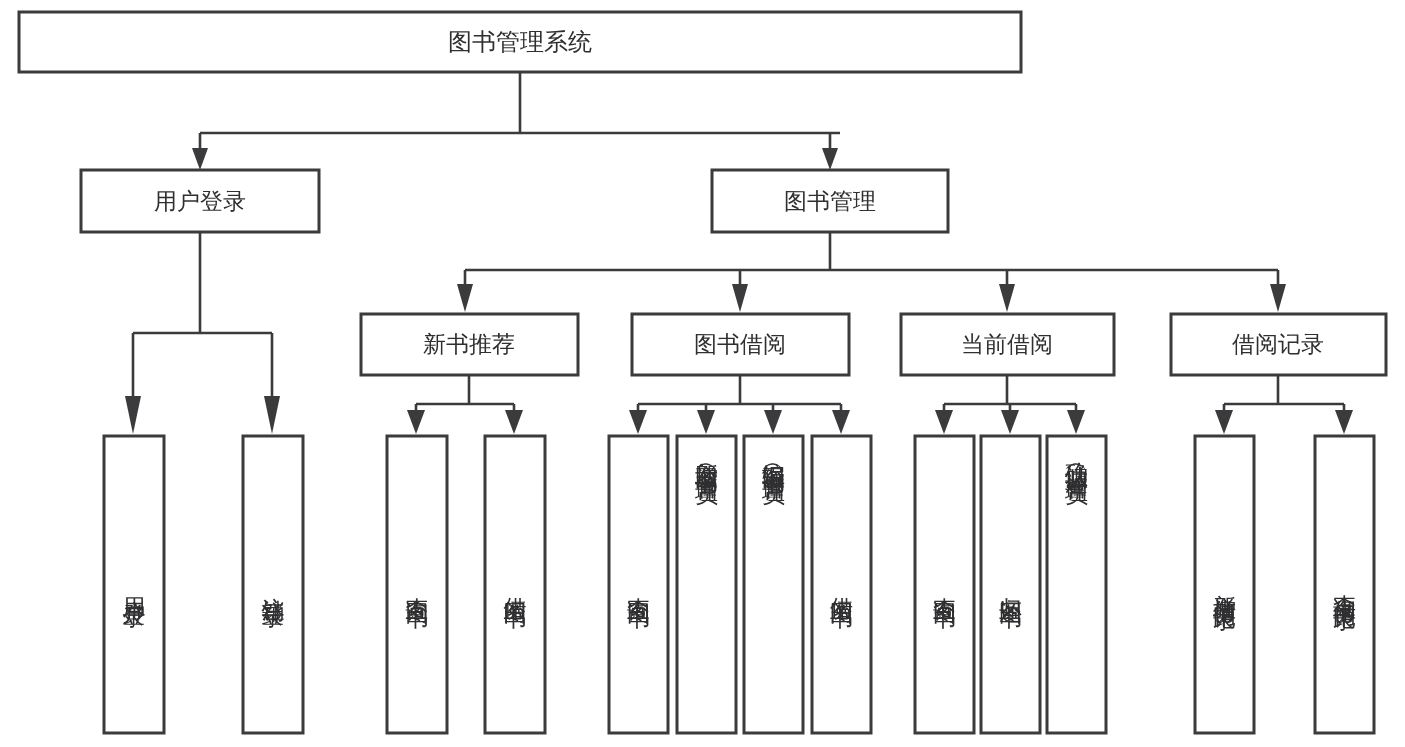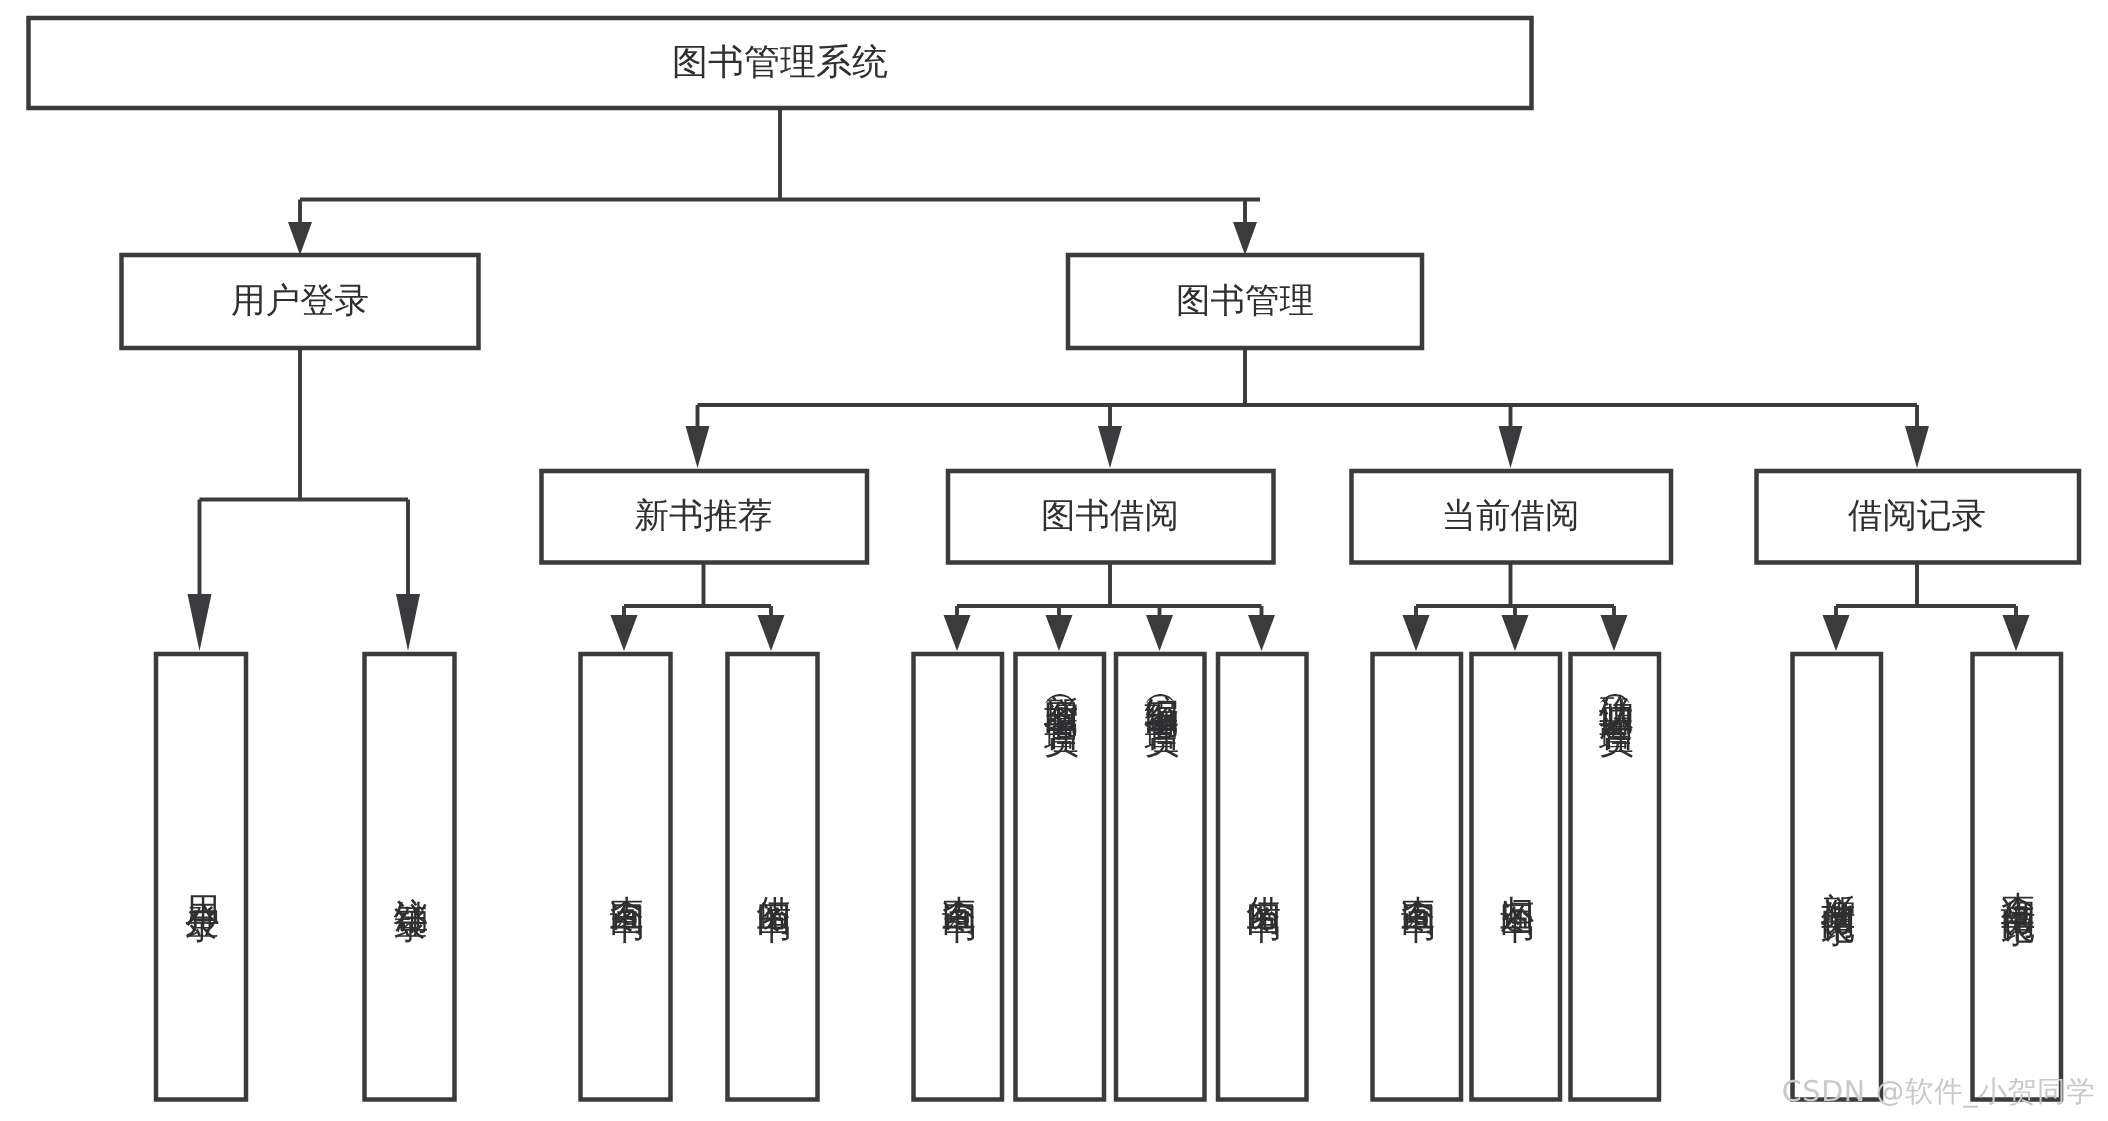--- a/index.html
+++ b/index.html
@@ -255,15 +255,14 @@
   </div>
 
   <div class="vtext-wrap" style="left:1195px; top:436px; width:59px; height:297px;">
     <span class="vtext">新增借阅记录</span>
   </div>
 
   <div class="vtext-wrap" style="left:1315px; top:436px; width:59px; height:297px;">
     <span class="vtext">查询借阅记录</span>
   </div>
 
-  <div class="watermark">CSDN @软件_小贺同学</div>
 
 </div>
 
 </body></html>

